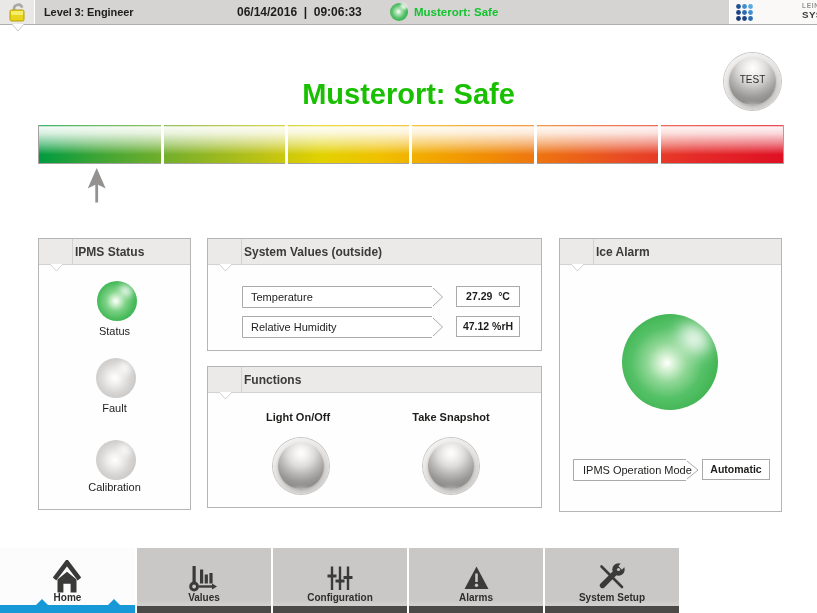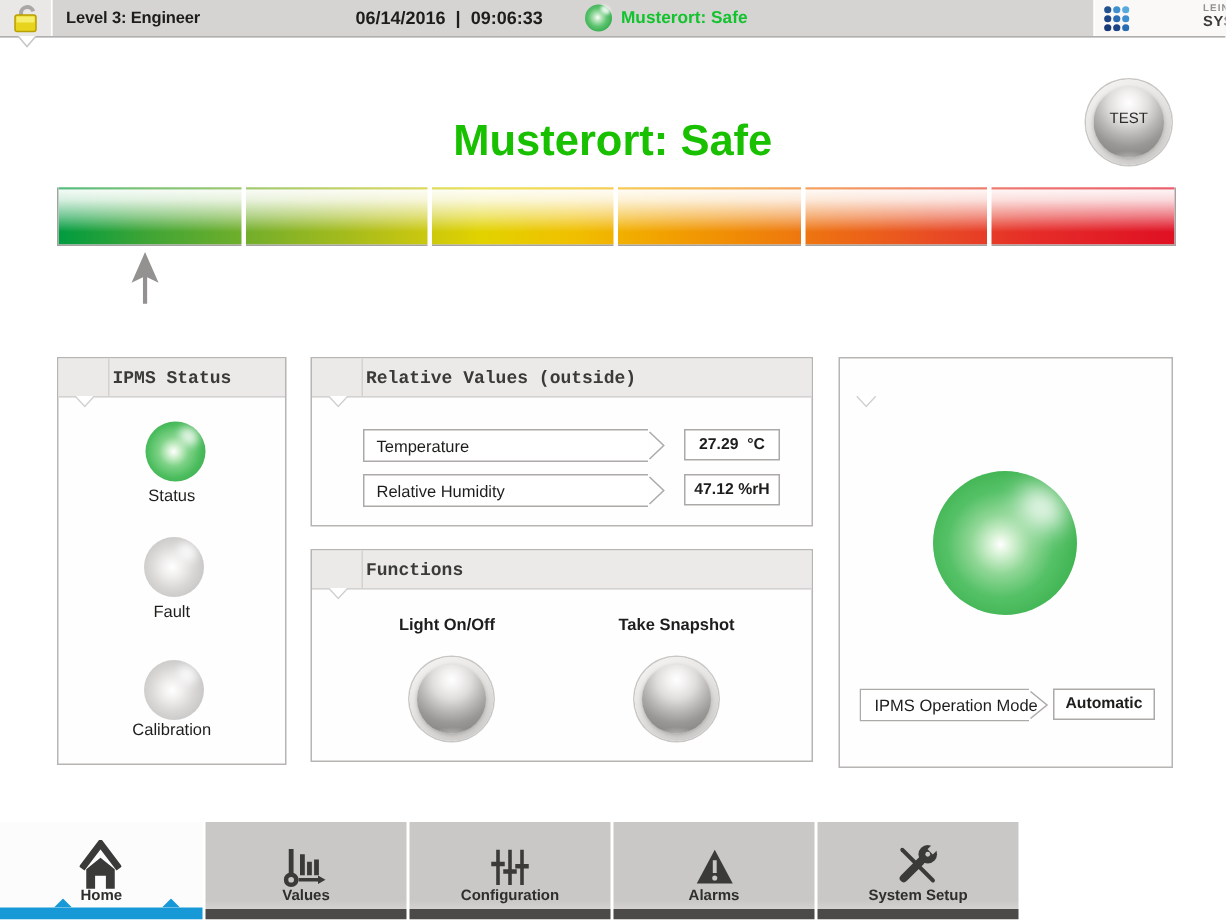--- a/index.html
+++ b/index.html
@@ -37,21 +37,21 @@
  background:linear-gradient(to right,#009b40 0%,#3fa535 8%,#7fb128 19%,#bcc215 30%,#e2d200 38%,#f0c000 46%,#f2a200 54%,#f08a06 61%,#ed6a15 70%,#e84a25 79%,#e52b28 88%,#df1023 100%);}
 #gbar .fade{position:absolute;left:0;top:0;width:100%;height:100%;
  background:linear-gradient(to bottom,rgba(255,255,255,0) 0%,rgba(255,255,255,0.95) 5%,rgba(255,255,255,0.84) 22%,rgba(255,255,255,0.45) 50%,rgba(255,255,255,0) 78%);}
 .ggap{position:absolute;top:-1px;width:3px;height:40px;background:#fff;}
 
 #marker{position:absolute;left:87px;top:167px;}
 
 .panel{position:absolute;background:#fefefe;border:1px solid #b7b5b3;}
 .phdr{position:absolute;left:0;top:0;right:0;height:25px;background:#ebeae8;border-bottom:1px solid #d4d2d0;}
 .phdr .cell{position:absolute;left:33px;top:0;bottom:0;width:1px;background:#d4d2d0;}
-.phdr .ptitle{position:absolute;left:36px;top:0;height:25px;line-height:26px;font-size:12px;font-weight:bold;color:#3a3a38;font-family:Liberation Mono, monospace;}
+.phdr .ptitle{position:absolute;left:36px;top:0;height:25px;line-height:26px;font-size:12px;font-weight:bold;color:#3a3a38;}
 .pnotch{position:absolute;left:11px;top:25px;z-index:4;}
 .pnotch svg,#topnotch svg,.tagbox svg{display:block;}
 
 .led{position:absolute;border-radius:50%;}
 .led::after{content:"";position:absolute;left:56%;top:9%;width:36%;height:29%;background:rgba(255,255,255,0.8);border-radius:50%;transform:rotate(38deg);filter:blur(3px);}
 .bigball::after{left:57%;top:11%;width:36%;height:28%;filter:blur(8px);background:rgba(255,255,255,0.9);}
 #topled::after{content:"";position:absolute;left:54%;top:8%;width:38%;height:30%;background:rgba(255,255,255,0.85);border-radius:50%;transform:rotate(38deg);filter:blur(1px);}
 .led.green{background:
  radial-gradient(circle at 47% 50%, #ffffff 0%, #d6f2d4 12%, #7ed287 34%, #4cbd5e 60%, #3aad4c 85%, #36a948 100%);}
 .led.gray{background:
@@ -143,21 +143,21 @@
     <div class="slabel" style="left:0;right:0;top:86px;">Status</div>
     <div class="led gray" style="left:57px;top:119px;width:40px;height:40px;"></div>
     <div class="slabel" style="left:0;right:0;top:163px;">Fault</div>
     <div class="led gray" style="left:57px;top:201px;width:40px;height:40px;"></div>
     <div class="slabel" style="left:0;right:0;top:242px;">Calibration</div>
   </div>
 
   <div class="panel" style="left:207px;top:238px;width:333px;height:111px;">
     <div class="phdr">
         <div class="cell"></div>
-        <div class="ptitle">Relative Values (outside)</div>
+        <div class="ptitle">System Values (outside)</div>
       </div>
     <div class="pnotch">
         <svg width="13" height="8">
           <path d="M0 0 L6.5 7 L13 0" fill="#ffffff" stroke="#d2d0ce" stroke-width="1"></path>
         </svg>
       </div>
     <div class="tagbox" style="left:34px;top:47px;">
       <svg width="203" height="22">
           <path d="M190 0.5 H0.5 V21.5 H190" fill="#fff" stroke="#acaaa8"></path>
       <path d="M191 2 L200.5 11 L191 20" fill="none" stroke="#acaaa8"></path>
@@ -189,20 +189,24 @@
     <div style="position:absolute;left:193px;top:44px;width:100px;text-align:center;font-size:11px;font-weight:bold;color:#1d1d1b;">Take Snapshot</div>
     <div class="metalbtn" style="position:absolute;left:65px;top:71px;width:56px;height:56px;">
         <div class="metalinner" style="left:5px;top:5px;width:46px;height:46px;"></div>
       </div>
     <div class="metalbtn" style="position:absolute;left:215px;top:71px;width:56px;height:56px;">
         <div class="metalinner" style="left:5px;top:5px;width:46px;height:46px;"></div>
       </div>
   </div>
 
   <div class="panel" style="left:559px;top:238px;width:221px;height:272px;">
+    <div class="phdr">
+        <div class="cell"></div>
+        <div class="ptitle">Ice Alarm</div>
+      </div>
     <div class="pnotch">
         <svg width="13" height="8">
           <path d="M0 0 L6.5 7 L13 0" fill="#ffffff" stroke="#d2d0ce" stroke-width="1"></path>
         </svg>
       </div>
     <div class="led green bigball" style="left:62px;top:75px;width:96px;height:96px;background:radial-gradient(circle at 47% 51%, #ffffff 0%, #dcf4da 9%, #90d796 28%, #55c167 50%, #3eb350 75%, #38ac4a 100%);"></div>
     <div class="tagbox" style="left:13px;top:220px;">
       <svg width="126" height="22">
           <path d="M113 0.5 H0.5 V21.5 H113" fill="#fff" stroke="#acaaa8"></path>
       <path d="M114 2 L125 11 L114 20" fill="none" stroke="#acaaa8"></path>

